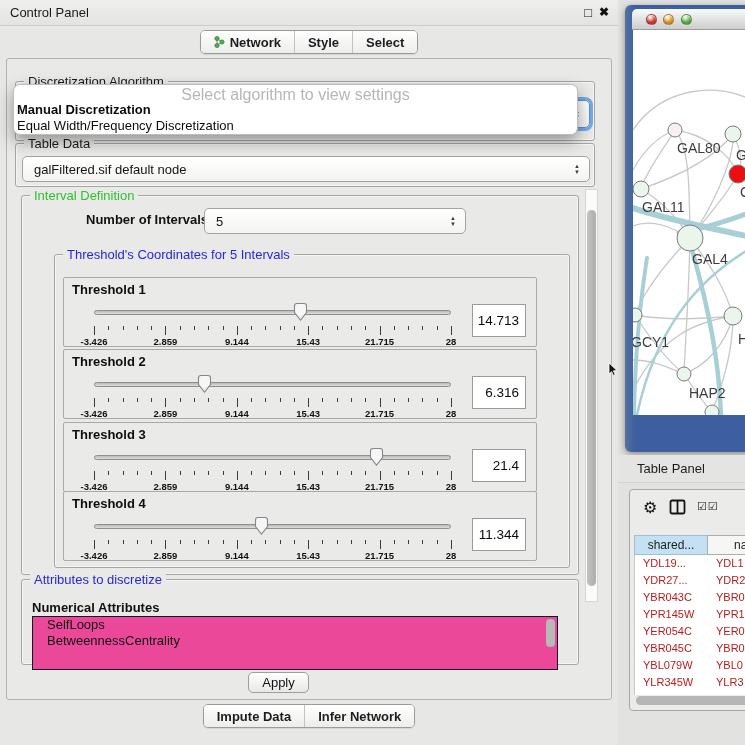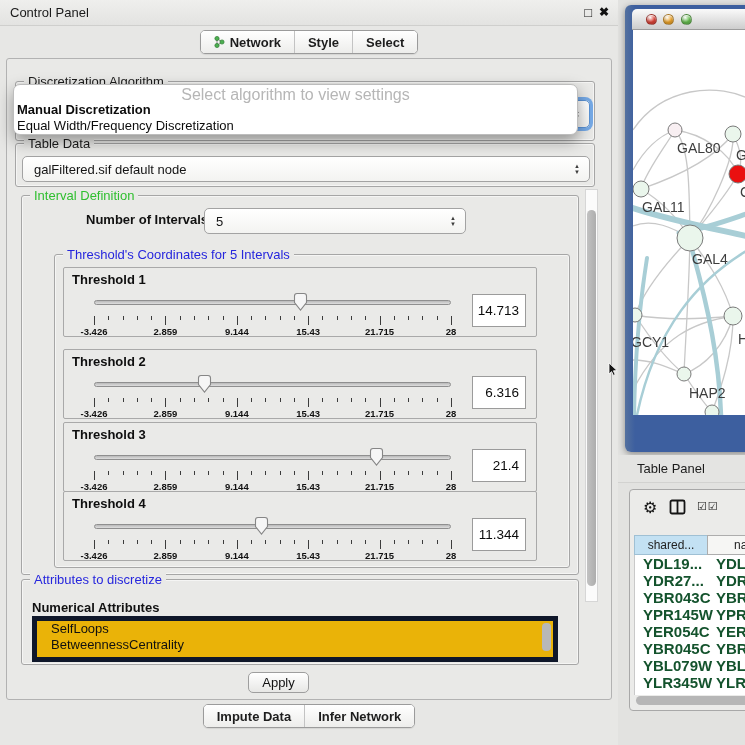--- a/index.html
+++ b/index.html
@@ -78,22 +78,22 @@
   .tick.minor { height:4px; }
   .tick.major { height:9px; }
   .ticklabels { position:absolute; left:0; right:0; top:34px; height:11px; }
   .ticklabel { position:absolute; transform:translateX(-50%); font-size:9.5px; font-weight:bold; color:#111; white-space:nowrap; }
   .thr-value { position:absolute; right:10px; top:26px; width:54px; height:33px; background:#fff;
     border:1px solid #9b9b9b; font-size:13.5px; color:#0b0b0b; text-align:right;
     line-height:31px; padding-right:6px; }
 
   .grp-attrs { left:14px; top:520px; width:558px; height:86px; }
   .attrs-title { position:absolute; left:10px; top:20px; font-size:13px; font-weight:bold; color:#111; }
-  .attr-list { position:absolute; left:10px; top:36px; width:526px; height:46px; background:#eab308;
-    border:5px solid #0f172a; overflow:hidden; }
+  .attr-list { position:absolute; left:10px; top:36px; width:526px; height:54px; background:#ec4899;
+    border:1px solid #0f172a; overflow:hidden; }
   .attr-item { font-size:13px; line-height:16px; padding-left:14px; color:#101010; }
   .attr-scroll { position:absolute; right:2px; top:2px; width:9px; height:28px; background:#b8b8b8; border-radius:4px; }
 
   .vscroll { position:absolute; left:578px; top:130px; width:13px; height:413px;
     background:#fbfbfb; border:1px solid #d6d6d6; }
   .vscroll-thumb { position:absolute; left:1px; top:20px; width:9px; height:376px;
     background:linear-gradient(90deg,#c2c2c2,#adadad); border-radius:5px; }
 
   .apply-btn { position:absolute; left:241px; top:613px; width:61px; height:21px;
     background:linear-gradient(#ffffff,#e7e7e5); border:1px solid #9e9e9e; border-radius:5px;
@@ -122,21 +122,21 @@
   .gear { position:absolute; left:13px; top:2px; font-size:16px; color:#141414; line-height:20px; }
   .cols-icon { position:absolute; left:39px; top:3px; line-height:0; }
   .checks { position:absolute; left:67px; top:4px; font-size:11px; color:#141414; letter-spacing:1px; }
   .tp-table { position:absolute; left:4px; top:45px; width:200px; }
   .tp-header { display:flex; height:20px; }
   .tp-th { font-size:12px; color:#222; line-height:18px; border:1px solid #adadad; }
   .tp-th.c1 { width:74px; background:#c3e1f3; border-color:#9fc0d4; text-align:center; }
   .tp-th.c2 { width:120px; background:#f6f6f4; padding-left:26px; margin-left:-1px; }
   .tp-rows { height:140px; overflow:hidden; background:#fff; border-left:1px solid #c9c9c9; }
   .tp-row { display:flex; height:17px; background:#fff; }
-  .tp-td { font-size:15px; color:#14532d; line-height:17px; white-space:nowrap;font-weight:bold; }
+  .tp-td { font-size:11px; color:#b91c1c; line-height:17px; white-space:nowrap; }
   .tp-td.c1 { width:74px; padding-left:8px; }
   .tp-td.c2 { width:120px; padding-left:7px; }
   .tp-hscroll { position:absolute; left:6px; bottom:5px; width:132px; height:9px;
     background:#b6b6b6; border-radius:4.5px; }
 
   .cursor { position:absolute; left:607px; top:362px; z-index:50; line-height:0; }
 </style>
 </head>
 <body>
 
@@ -210,21 +210,21 @@
       <div class="combo noi-combo">
         <span class="cval">5</span>
         <span class="stepper">
           <span>▲</span>
             <span>▼</span>
         </span>
       </div>
       <div class="grp-thresholds">
         <span class="grp-label blue">Threshold's Coordinates for 5 Intervals</span>
         <div id="thr-list">
-            <div class="thr-box" style="top: 12px;">
+            <div class="thr-box" style="top: 22px;">
     <div class="thr-label">Threshold 1</div>
     <div class="slider-wrap">
       <div class="track"></div>
       <div class="ticks">
                   <div class="tick major" style="left: 0%;"></div>
                   <div class="tick minor" style="left: 4%;"></div>
                   <div class="tick minor" style="left: 8%;"></div>
                   <div class="tick minor" style="left: 12%;"></div>
                   <div class="tick minor" style="left: 16%;"></div>
                   <div class="tick major" style="left: 20%;"></div>

